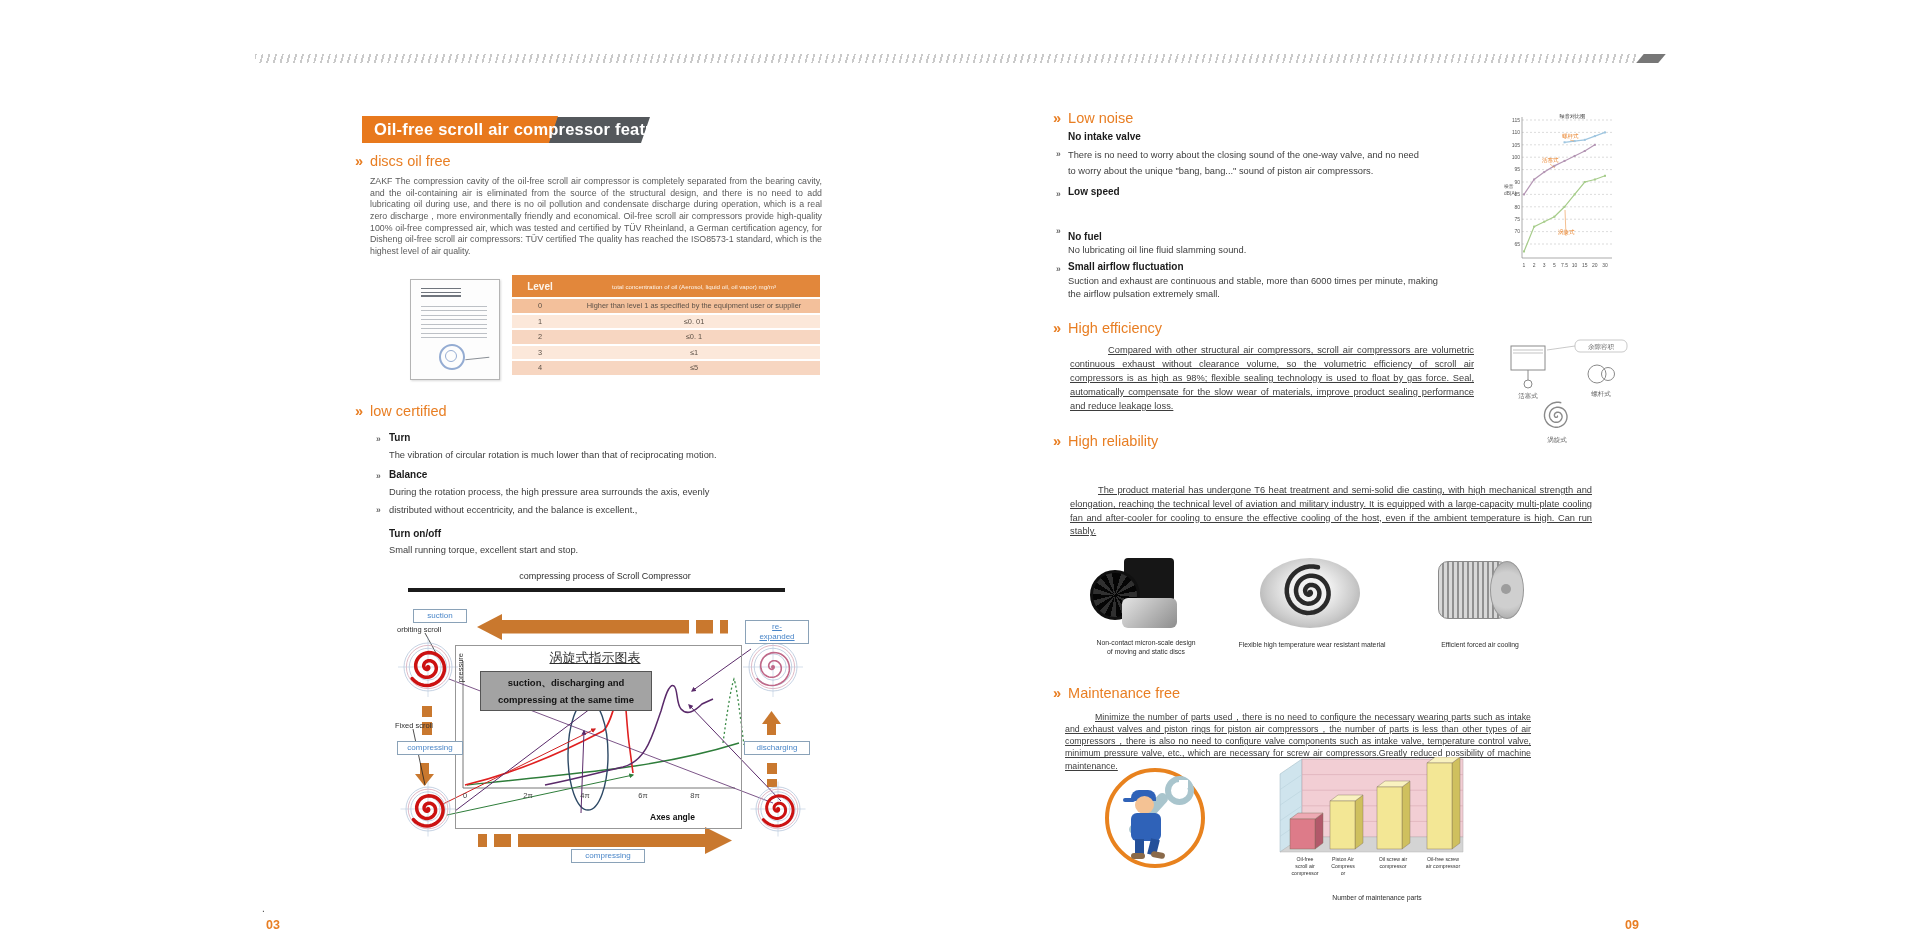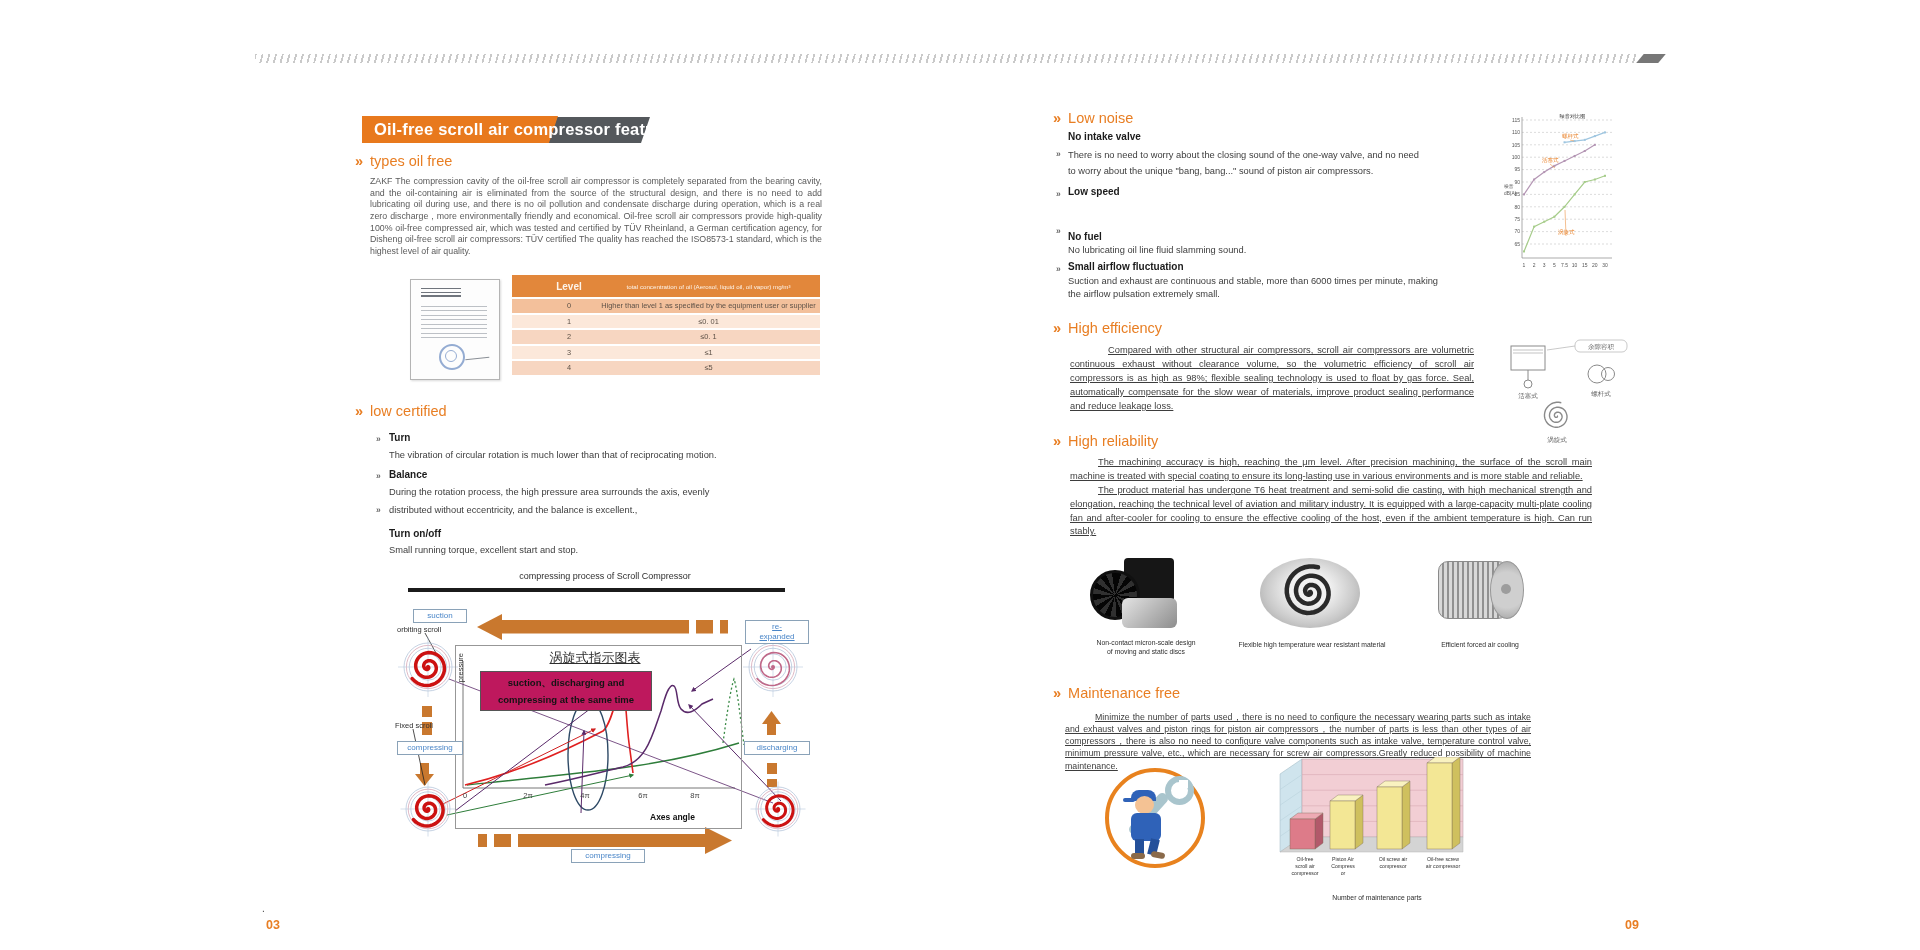--- a/index.html
+++ b/index.html
@@ -20,21 +20,21 @@
   .chev{font-weight:bold;margin-right:7px;}
   .chev-o{color:#e87e23;font-weight:bold;}
   .chev-g{color:#666;font-weight:bold;font-size:8.5px;}
 
   .bodytxt{font-size:8.8px;line-height:1.33;color:#5a5a5a;text-align:justify;}
   .sub-t{font-size:10px;font-weight:bold;color:#1b1b1b;white-space:nowrap;}
   .sub-d{font-size:9.3px;color:#3d3d3d;white-space:pre-line;line-height:1.35;}
 
   
   .trow{display:flex;margin-bottom:2px;}
-  .tc1{width:56px;display:flex;align-items:center;justify-content:center;margin-left:29px;}
+  .tc1{width:56px;display:flex;align-items:center;justify-content:center;}
   .tc2{flex:1;display:flex;align-items:center;justify-content:center;}
   .thead{background:#e2873b;color:#fdf4ea;height:22px;}
   .thead .tc1{font-size:10px;font-weight:bold;}
   .thead .tc2{font-size:6.2px;}
   .tdata{height:13.5px;font-size:7.4px;color:#5d5147;}
   .b0{background:#f3c09b;} .bo{background:#fce8da;} .be{background:#f7d6c1;}
 
   
   .cert{background:#fdfdfd;border:1px solid #b4b4b4;box-shadow:1px 1px 2px rgba(0,0,0,.15);}
   .cert-lines{position:absolute;left:10px;right:12px;top:26px;height:34px;opacity:.65;
@@ -44,21 +44,21 @@
   .cert-stamp{position:absolute;left:28px;top:64px;width:22px;height:22px;border:2px solid #7b98c8;
               border-radius:50%;opacity:.8;}
   .cert-stamp:after{content:"";position:absolute;left:4px;top:4px;width:10px;height:10px;border:1px solid #7b98c8;border-radius:50%;}
   .cert-sig{position:absolute;left:54px;top:72px;width:24px;height:6px;border-bottom:1.4px solid #8a8f96;transform:rotate(-6deg);}
 
   
   .dia{font-size:8px;}
   .dia-title{font-size:9px;color:#2f2f2f;text-align:center;}
   .dlabel{border:1px solid #8aa2b8;background:#fff;color:#4a86c8;font-size:8px;text-align:center;
           padding:1px 3px;line-height:1.25;}
-  .annbox{border:1.3px solid #555;background:#be185d;font-weight:bold;color:#141414;font-size:9.5px;
+  .annbox{border:1.3px solid #555;background:#a3a3a3;font-weight:bold;color:#141414;font-size:9.5px;
           text-align:center;line-height:1.8;padding:2px 6px;}
   .dia-black-bar{background:#1b1b1b;}
   .innerbox{border:1px solid #979797;background:transparent;}
   .dia-small{font-size:7.5px;color:#2d2d2d;white-space:nowrap;}
   .vlabel{writing-mode:vertical-rl;transform:rotate(180deg);font-size:7.5px;color:#333;}
   .tick{font-size:7.5px;color:#444;transform:translateX(-50%);position:absolute;}
   .axes-angle{font-size:8.5px;font-weight:bold;color:#101010;white-space:nowrap;}
 
   
   .para{font-size:9.3px;line-height:1.5;color:#3d3d3d;text-align:justify;text-decoration:underline;}
@@ -96,21 +96,21 @@
   <div class="abs hatch" style="left:255px;top:54px;width:1383px;height:9px;"></div>
   <div class="abs hatch-cap" style="left:1640px;top:54px;width:22px;height:9px;"></div>
 
   <div class="abs" style="left:362px;top:116px;width:292px;height:27px;">
     <div class="abs banner-gray" style="left:186px;top:1px;width:102px;height:26px;"></div>
     <div class="abs banner-orange" style="left:0;top:0;width:196px;height:27px;"></div>
     <div class="abs banner-title" style="left:12px;top:4px;">Oil-free scroll air compressor features</div>
   </div>
 
   <div class="abs sec-h" style="left:355px;top:153px;">
-    <span class="chev chev-o">»</span><span>types oil free</span>
+    <span class="chev chev-o">»</span><span>discs oil free</span>
   </div>
   <div class="abs bodytxt" style="left:370px;top:176px;width:452px;">ZAKF The compression cavity of the oil-free scroll air compressor is completely separated from the bearing cavity, and the oil-containing air is eliminated from the source of the structural design, and there is no need to add lubricating oil during use, and there is no oil pollution and condensate discharge during operation, which is a real zero discharge , more environmentally friendly and economical.  Oil-free scroll air compressors provide high-quality 100% oil-free compressed air, which was tested and certified by TÜV Rheinland, a German certification agency, for Disheng oil-free scroll air compressors: TÜV certified The quality has reached the ISO8573-1 standard, which is the highest level of air quality.</div>
 
   <div class="abs cert" style="left:410px;top:279px;width:88px;height:99px;">
     <div class="cert-head"></div>
     <div class="cert-lines"></div>
     <div class="cert-stamp"></div>
     <div class="cert-sig"></div>
   </div>
 
@@ -380,21 +380,20 @@
     <text x="96" y="58" text-anchor="middle" font-size="6.5" fill="#666">螺杆式</text>
     <g id="eff-scroll-spiral">
         <path d="M52.0,78.0L52.1,78.0L52.3,78.1L52.4,78.2L52.4,78.4L52.4,78.5L52.4,78.7L52.3,78.9L52.2,79.1L52.0,79.2L51.8,79.4L51.5,79.4L51.2,79.4L50.8,79.4L50.5,79.3L50.2,79.0L49.9,78.8L49.7,78.4L49.5,78.0L49.4,77.6L49.4,77.1L49.5,76.6L49.6,76.1L49.9,75.6L50.3,75.1L50.8,74.8L51.3,74.5L52.0,74.3L52.6,74.2L53.3,74.2L54.0,74.4L54.7,74.7L55.4,75.1L55.9,75.7L56.4,76.3L56.8,77.1L57.0,77.9L57.1,78.8L57.0,79.7L56.7,80.6L56.3,81.5L55.7,82.3L55.0,83.0L54.1,83.6L53.2,84.0L52.1,84.2L51.0,84.3L49.9,84.2L48.8,83.8L47.7,83.3L46.8,82.5L45.9,81.6L45.3,80.6L44.8,79.4L44.5,78.1L44.5,76.8L44.7,75.5L45.1,74.2L45.7,73.0L46.6,71.8L47.7,70.9L48.9,70.1L50.3,69.6L51.8,69.3L53.3,69.2L54.9,69.5L56.4,70.0L57.8,70.7L59.1,71.8L60.2,73.0L61.0,74.5L61.6,76.1L62.0,77.8L62.0,79.5L61.7,81.3L61.1,83.0L60.2,84.6L59.1,86.0L57.7,87.2L56.0,88.2L54.2,88.9L52.3,89.2L50.3,89.2L48.4,88.9L46.5,88.2L44.7,87.2L43.1,85.9L41.7,84.3L40.7,82.5L39.9,80.5L39.5,78.4L39.5,76.2L39.9,74.0L40.6,71.9L41.8,70.0L43.2,68.2L45.0,66.7L47.0,65.5L49.2,64.7L51.5,64.3L53.9,64.3L56.3,64.7" fill="none" stroke="#8a8a8a" stroke-width="1.4"></path>
       </g>
     <text x="52" y="104" text-anchor="middle" font-size="6.5" fill="#666">涡旋式</text>
   </svg>
 
   <div class="abs sec-h" style="left:1053px;top:433px;">
     <span class="chev chev-o">»</span><span>High reliability</span>
   </div>
-  <div class="abs para" style="left:1070px;top:456px;width:522px;text-indent:28px;line-height:1.48;">The machining accuracy is high, reaching the μm level. After precision machining, the surface of the scroll main machine is treated with special coating to ensure its long-lasting use in various environments and is more stable and reliable.</div>
   <div class="abs para" style="left:1070px;top:484px;width:522px;text-indent:28px;line-height:1.48;">The product material has undergone T6 heat treatment and semi-solid die casting, with high mechanical strength and elongation, reaching the technical level of aviation and military industry. It is equipped with a large-capacity multi-plate cooling fan and after-cooler for cooling to ensure the effective cooling of the host, even if the ambient temperature is high. Can run stably.</div>
 
   <div class="abs" style="left:1090px;top:556px;width:95px;height:78px;">
     <div class="abs blackbox" style="left:34px;top:2px;width:50px;height:44px;"></div>
     <div class="abs fanblob" style="left:0;top:14px;width:44px;height:44px;"></div>
     <div class="abs silver" style="left:32px;top:42px;width:55px;height:30px;"></div>
   </div>
   <div class="abs figcap" style="left:1076px;top:638px;width:140px;">Non-contact micron-scale design
 of moving and static discs</div>
 

